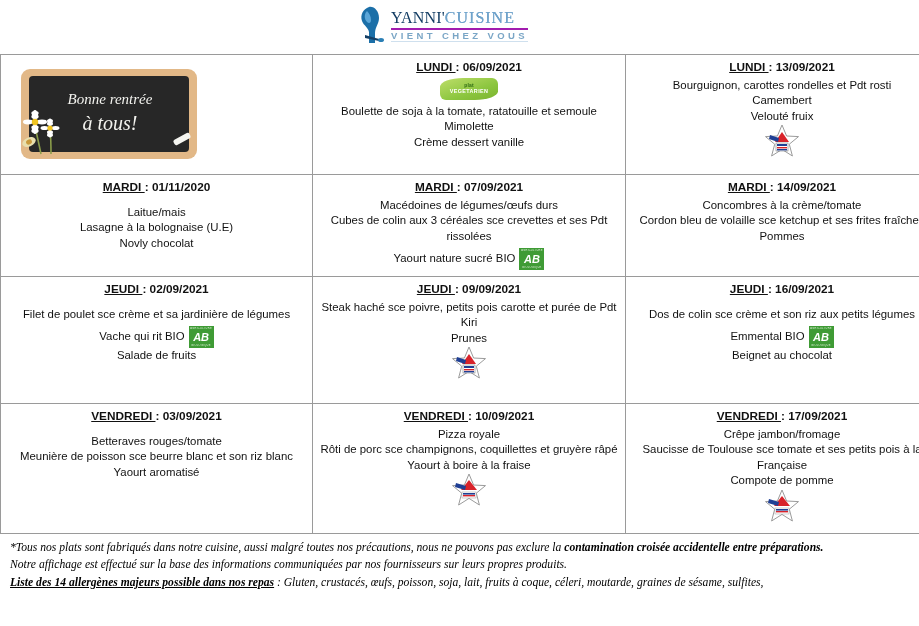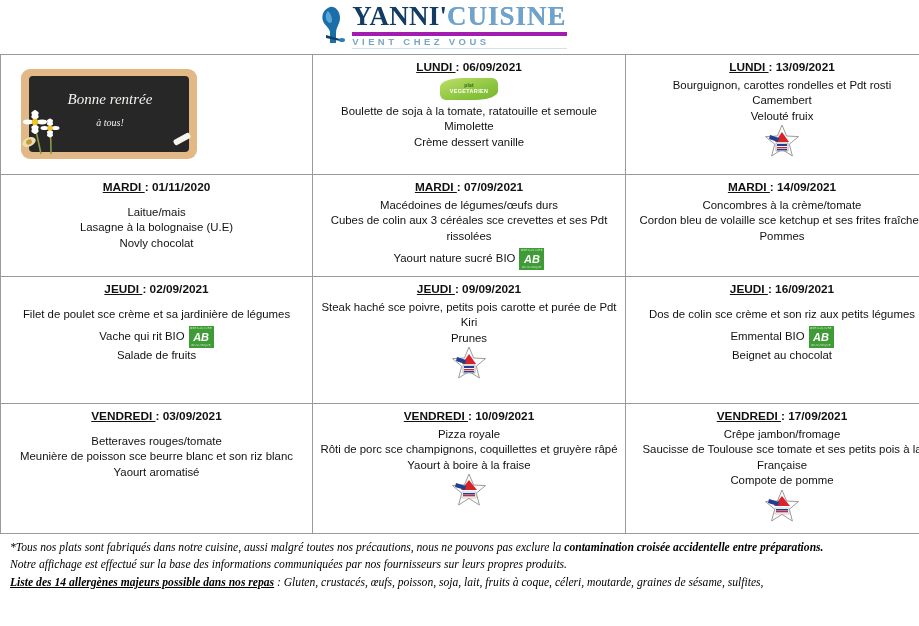--- a/index.html
+++ b/index.html
@@ -34,42 +34,42 @@
     height: 42px;
     position: relative;
     flex: none;
   }
   .logo-text-wrap {
     display: flex;
     flex-direction: column;
     line-height: 1;
   }
   .logo-main {
-    font-size: 27px;
-    font-weight: bold;
+    font-size: 16px;
+    font-weight: normal;
     letter-spacing: .2px;
     white-space: nowrap;
     font-family: "Liberation Serif", serif;
   }
   .logo-yanni { color: #123c63; }
   .logo-cuisine {
     background: linear-gradient(180deg,#9ec6e4 0%, #4e88b8 45%, #c9dff0 100%);
     -webkit-background-clip: text;
     background-clip: text;
     color: #6fa3cb;
     letter-spacing: 1px;
   }
   .logo-sub {
     font-size: 9.5px;
     letter-spacing: 3.4px;
     color: #7aa6c6;
     font-weight: bold;
     text-align: left;
     margin-top: 2px;
-    border-top: 4px solid #a21caf;
+    border-top: 2px solid #a21caf;
     border-bottom: 1px solid #cfe0ee;
     padding: 1px 0;
   }
 
   
   .menu-table {
     width: 899px;
     margin: 2px auto 0 auto;
     border-collapse: collapse;
     table-layout: fixed;
@@ -231,21 +231,21 @@
   <tbody>
       <tr class="r1">
     <td style="width:299px">
       <div style="display:flex;align-items:center;justify-content:flex-start;height:100%;">
         <div style="position:relative;width:208px;height:96px;">
 
           <div style="position:absolute;left:14px;top:3px;width:176px;height:90px;background:#e2b887;border-radius:9px;"></div>
           <div style="position:absolute;left:22px;top:10px;width:160px;height:76px;background:#272727;border-radius:4px;"></div>
           <div style="position:absolute;left:36px;top:20px;width:134px;height:58px;color:#f2f2ee;font-family:'Liberation Serif',serif;font-style:italic;text-align:center;">
             <div style="font-size:15px;line-height:26px;">Bonne rentrée</div>
-            <div style="font-size:10px;line-height:22px;">à tous!</div>
+            <div style="font-size:20px;line-height:22px;">à tous!</div>
           </div>
 
           <div style="position:absolute;right:24px;bottom:20px;width:18px;height:6px;background:#f5f5f0;transform:rotate(-28deg);border-radius:2px;"></div>
 
           <svg style="position:absolute;left:14px;top:30px;" width="52" height="66">
             <g>
               <path d="M20 58 C18 48, 16 40, 14 30" stroke="#8a9c4a" stroke-width="1.6" fill="none"></path>
               <path d="M30 58 C30 48, 30 42, 29 34" stroke="#8a9c4a" stroke-width="1.6" fill="none"></path>
               <g transform="translate(14,26)">
                 <g fill="#ffffff">

